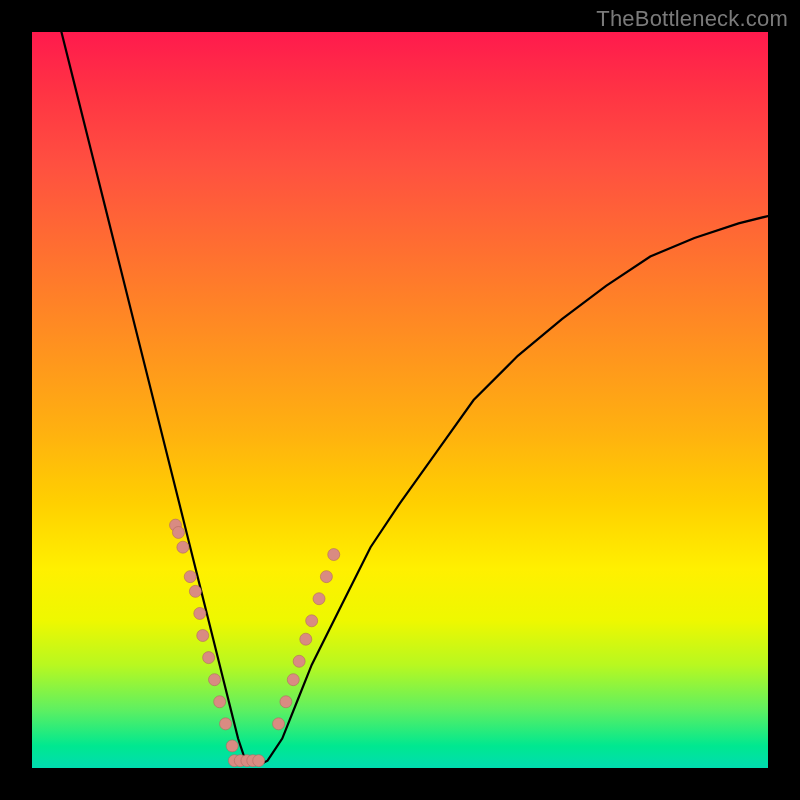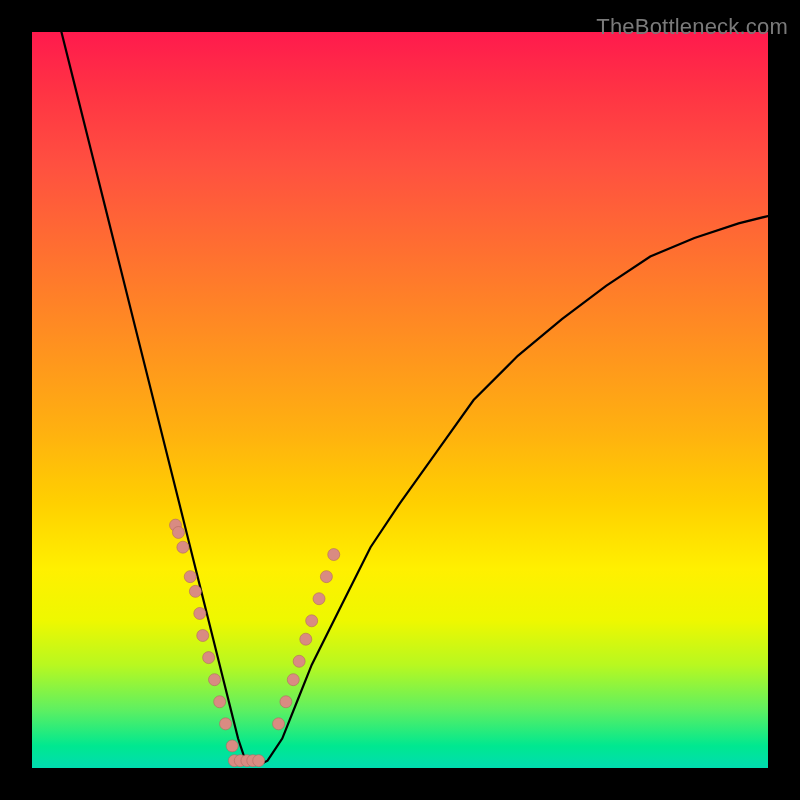--- a/index.html
+++ b/index.html
@@ -43,21 +43,20 @@
     );
   }
   .watermark {
     position: absolute;
     top: 6px;
     right: 12px;
     color: #7a7a7a;
     font-size: 22px;
     letter-spacing: 0.2px;
     font-weight: 400;
-    margin-top: 8px;
   }
   svg.curve {
     position: absolute;
     top: 0;
     left: 0;
   }
   .dot {
     fill: #d98b82;
     stroke: #b06a60;
     stroke-width: 0.6;

